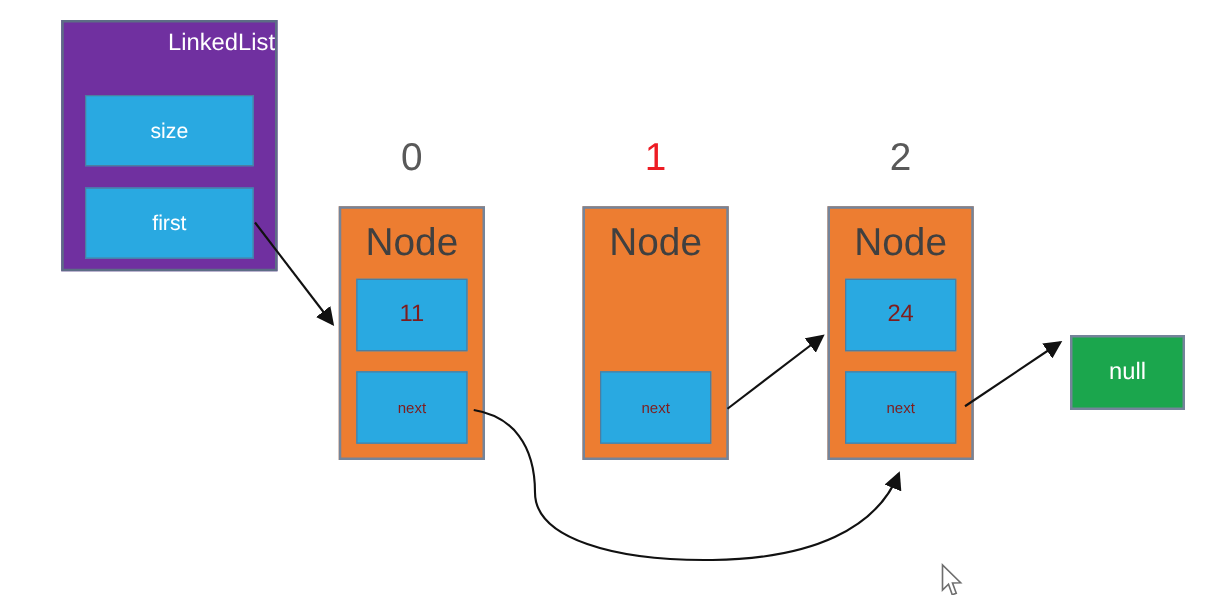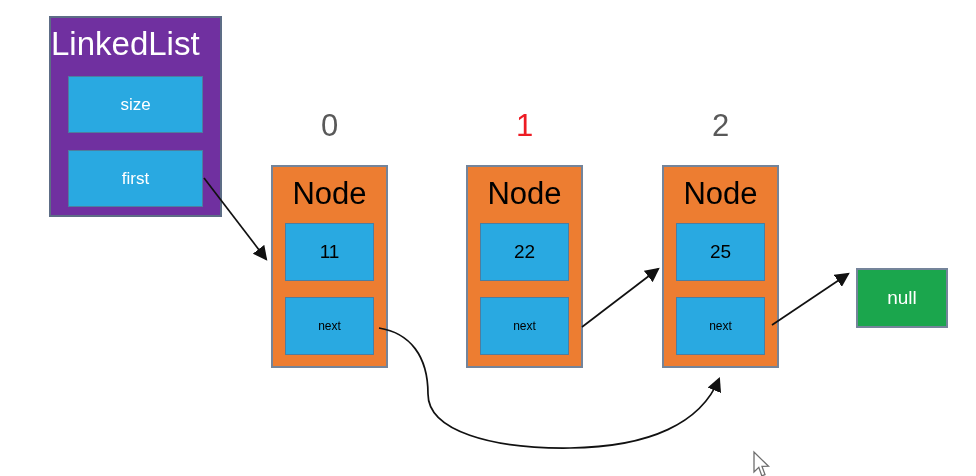--- a/index.html
+++ b/index.html
@@ -5,40 +5,40 @@
   html,body { margin:0; padding:0; background:#ffffff; }
   .stage {
     position:relative; width:976px; height:476px; overflow:hidden;
     background:#ffffff; font-family:"Liberation Sans", sans-serif;
   }
   
   .llbox {
     position:absolute; left:49px; top:16px; width:173px; height:201px;
     background:#7030A0; border:2px solid #5d6d86; box-sizing:border-box;
   }
-  .lltitle { color:#ffffff; font-size:33px; text-align:left; margin-top:5px; line-height:1.3; }
+  .lltitle { color:#ffffff; font-size:19px; text-align:right; margin-top:5px; line-height:1.3; }
   .llfield {
     position:absolute; left:17px; width:135px; height:57px;
     background:#29A9E1; border:1px solid #4d7da0; box-sizing:border-box;
     color:#ffffff; font-size:17px;
     display:flex; align-items:center; justify-content:center;
   }
   .llfield.size  { top:58px; }
   .llfield.first { top:132px; }
 
   
   .node {
     position:absolute; top:165px; width:117px; height:203px;
     background:#ED7D31; border:2px solid #74849a; box-sizing:border-box;
   }
-  .node-title { color:#000000; font-size:31px; text-align:center; margin-top:2px; line-height:50px; }
+  .node-title { color:#404040; font-size:31px; text-align:center; margin-top:2px; line-height:50px; }
   .cell {
     position:absolute; left:12px; width:89px; height:58px;
     background:#29A9E1; border:1px solid #4d7da0; box-sizing:border-box;
-    color:#000000; display:flex; align-items:center; justify-content:center;
+    color:#7f1d1d; display:flex; align-items:center; justify-content:center;
   }
   .cell.value { top:56px;  font-size:19px; }
   .cell.next  { top:130px; font-size:12px; }
 
   .node-0 { left:271px; } .node-1 { left:466px; } .node-2 { left:662px; }
 
   
   .idx {
     position:absolute; top:107px; width:117px; text-align:center;
     font-size:31px; line-height:38px;
@@ -75,27 +75,26 @@
   <div class="idx idx-2" style="color: rgb(89, 89, 89);">2</div>
 
   <div class="node node-0">
     <div class="node-title">Node</div>
     <div class="cell value">11</div>
     <div class="cell next">next</div>
   </div>
 
   <div class="node node-1">
     <div class="node-title">Node</div>
-    <div class="cell value">22</div>
     <div class="cell next">next</div>
   </div>
 
   <div class="node node-2">
     <div class="node-title">Node</div>
-    <div class="cell value">25</div>
+    <div class="cell value">24</div>
     <div class="cell next">next</div>
   </div>
 
   <div class="nullbox">null</div>
 
   <svg class="overlay" width="976" height="476" viewBox="0 0 976 476" xmlns="http://www.w3.org/2000/svg">
     <defs>
       <marker id="ah" viewBox="0 0 10 10" refX="8.5" refY="5" markerWidth="8.5" markerHeight="8.5" orient="auto-start-reverse">
         <path d="M0,0 L10,5 L0,10 z" fill="#111111"></path>
       </marker>

